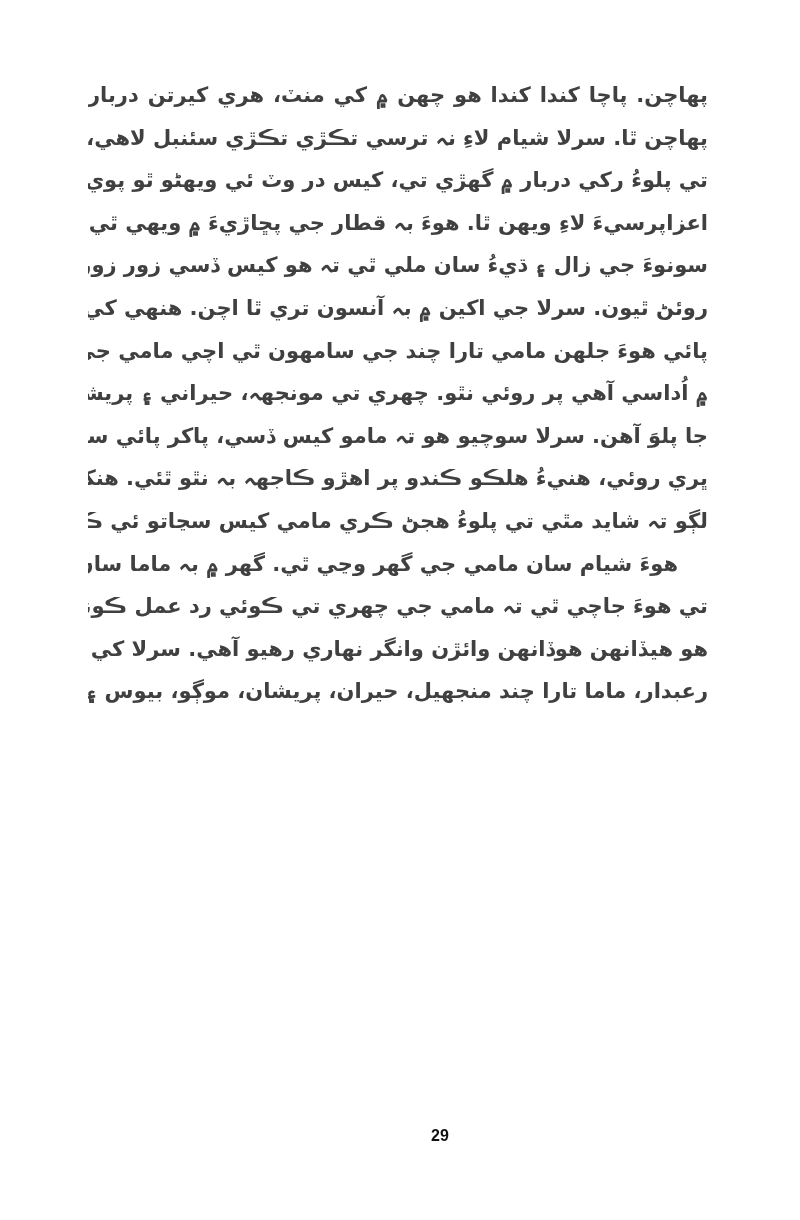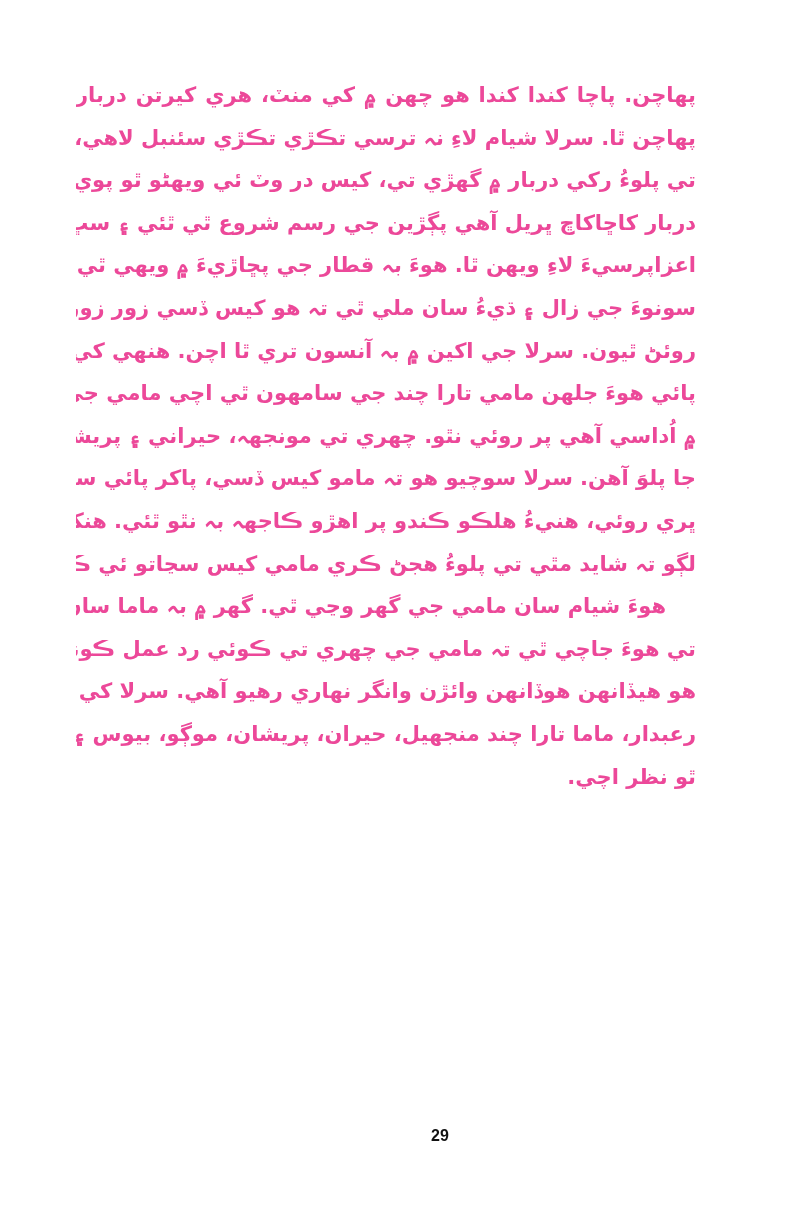--- a/index.html
+++ b/index.html
@@ -15,25 +15,25 @@
     }
     .page {
       position: absolute;
       left: 0; top: 0;
       width: 800px;
       height: 1220px;
       background: #ffffff;
     }
     .text-block {
       position: absolute;
-      left: 76px;
+      left: 88px;
       top: 74px;
       width: 620px;
       direction: rtl;
-      color: #ec4899;
+      color: #404040;
       font-family: "DejaVu Sans", sans-serif;
       font-weight: bold;
       font-size: 21px;
     }
     .line {
       display: block;
       height: 42.6px;
       line-height: 42.6px;
       white-space: nowrap;
       text-align: justify;
@@ -61,31 +61,29 @@
   </style>
 </head>
 <body>
 
 <div class="page">
   <div class="text-block">
 
     <span class="line">پھاچن. پاچا کندا کندا ھو چھن ۾ کي منٽ، ھري کيرتن دربار</span>
     <span class="line">پھاچن ٿا. سرلا شيام لاءِ نہ ترسي تڪڙي تڪڙي سئنبل لاھي، مٿي</span>
     <span class="line">تي پلوءُ رکي دربار ۾ گھڙي تي، کيس در وٽ ئي ويھڻو ٿو پوي جو</span>
-    <span class="line">دربار کاڇاکاڇ ڀريل آھي پڳڙين جي رسم شروع ٿي ٿئي ۽ سڀ</span>
     <span class="line">اعزاپرسيءَ لاءِ ويھن ٿا. ھوءَ بہ قطار جي پڇاڙيءَ ۾ ويھي ٿي. جلھن</span>
     <span class="line">سونوءَ جي زال ۽ ڌيءُ سان ملي ٿي تہ ھو کيس ڏسي زور زور سان</span>
     <span class="line">روئڻ ٿيون. سرلا جي اکين ۾ بہ آنسون تري ٿا اچن. ھنھي کي پاکر</span>
     <span class="line">پائي ھوءَ جلھن مامي تارا چند جي سامھون ٿي اچي مامي جي اکين</span>
     <span class="line">۾ اُداسي آھي پر روئي نٿو. چھري تي مونجھہ، حيراني ۽ پريشانيءَ</span>
     <span class="line">جا پلوَ آھن. سرلا سوچيو ھو تہ مامو کيس ڏسي، پاکر پائي سڏڪا</span>
     <span class="line">ڀري روئي، ھنيءُ ھلڪو ڪندو پر اھڙو ڪاجھہ بہ نٿو ٿئي. ھنکي</span>
     <span class="line last">لڳو تہ شايد مٿي تي پلوءُ ھجڻ ڪري مامي کيس سڃاتو ئي ڪونھي.</span>
 
     <span class="line indent">ھوءَ شيام سان مامي جي گھر وڃي ٿي. گھر ۾ بہ ماما سان ملڻ</span>
     <span class="line">تي ھوءَ جاچي ٿي تہ مامي جي چھري تي ڪوئي رد عمل ڪونھي،</span>
     <span class="line">ھو ھيڏانھن ھوڏانھن وائڙن وانگر نھاري رھيو آھي. سرلا کي ھناجو</span>
     <span class="line">رعبدار، ماما تارا چند منجھيل، حيران، پريشان، موڳو، بيوس ۽ ويچارو</span>
-    <span class="line last">ٿو نظر اچي.</span>
   </div>
 
   <div class="page-number">29</div>
 </div>
 
 </body></html>

